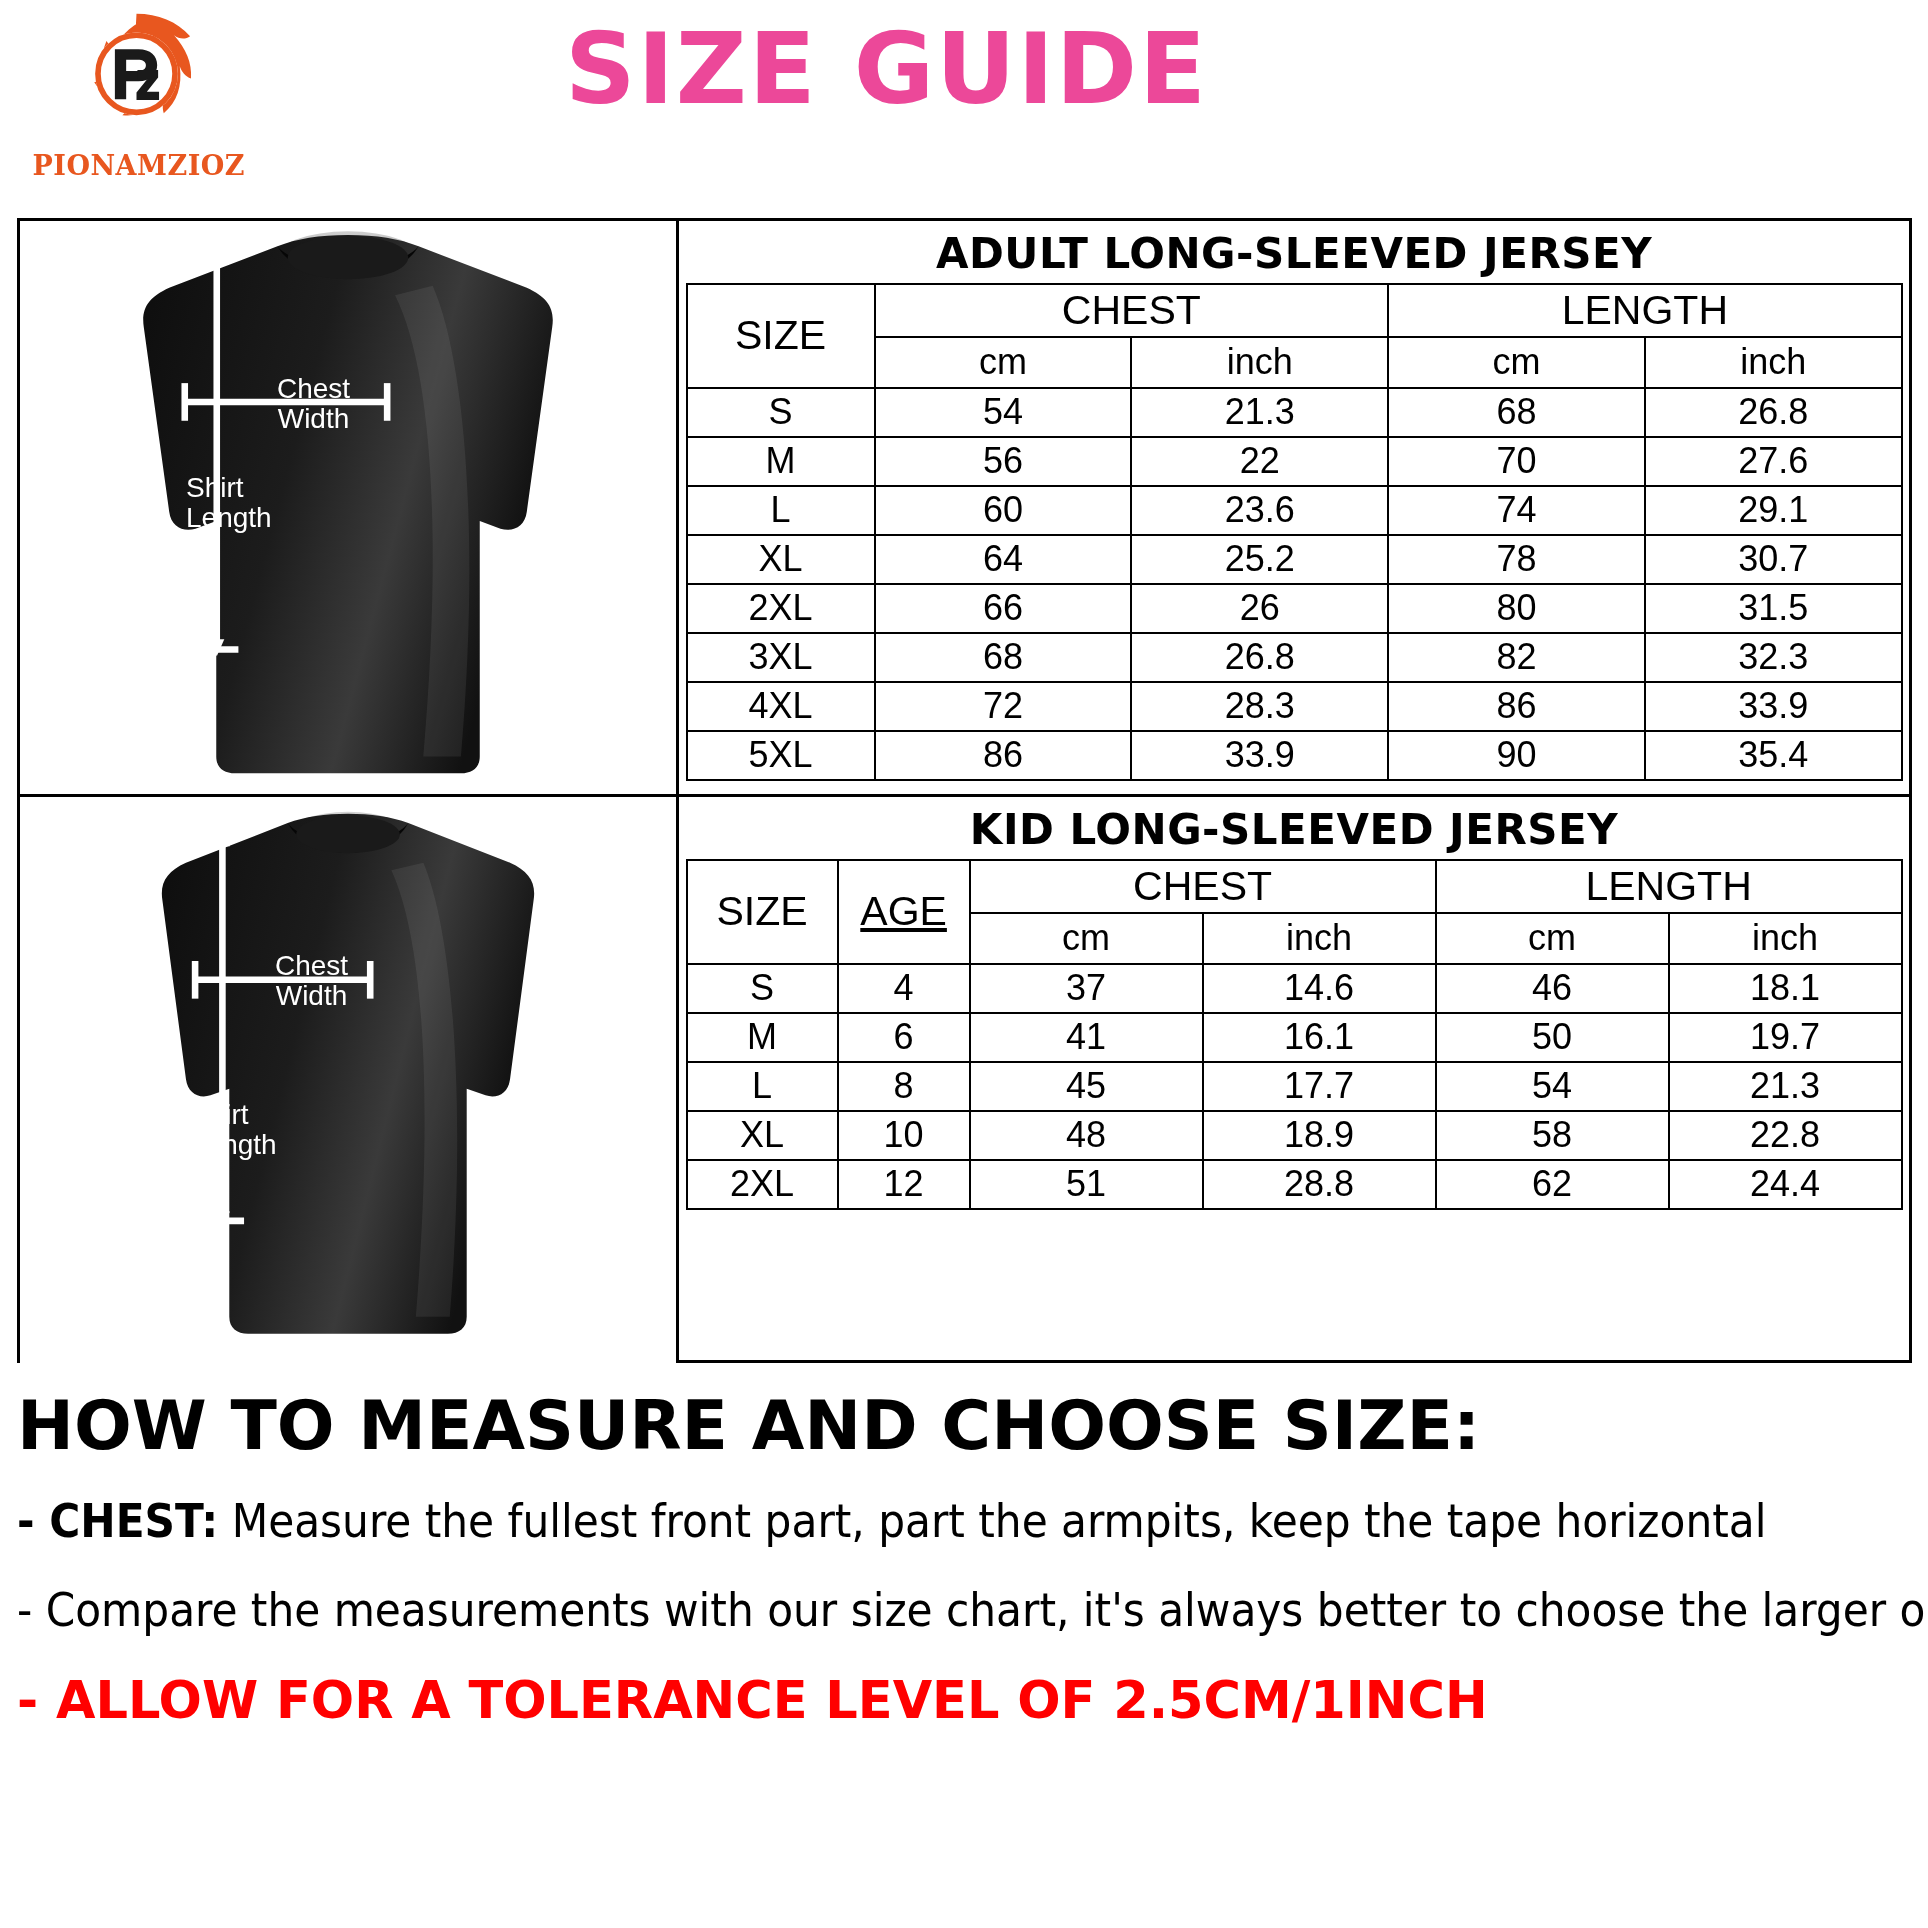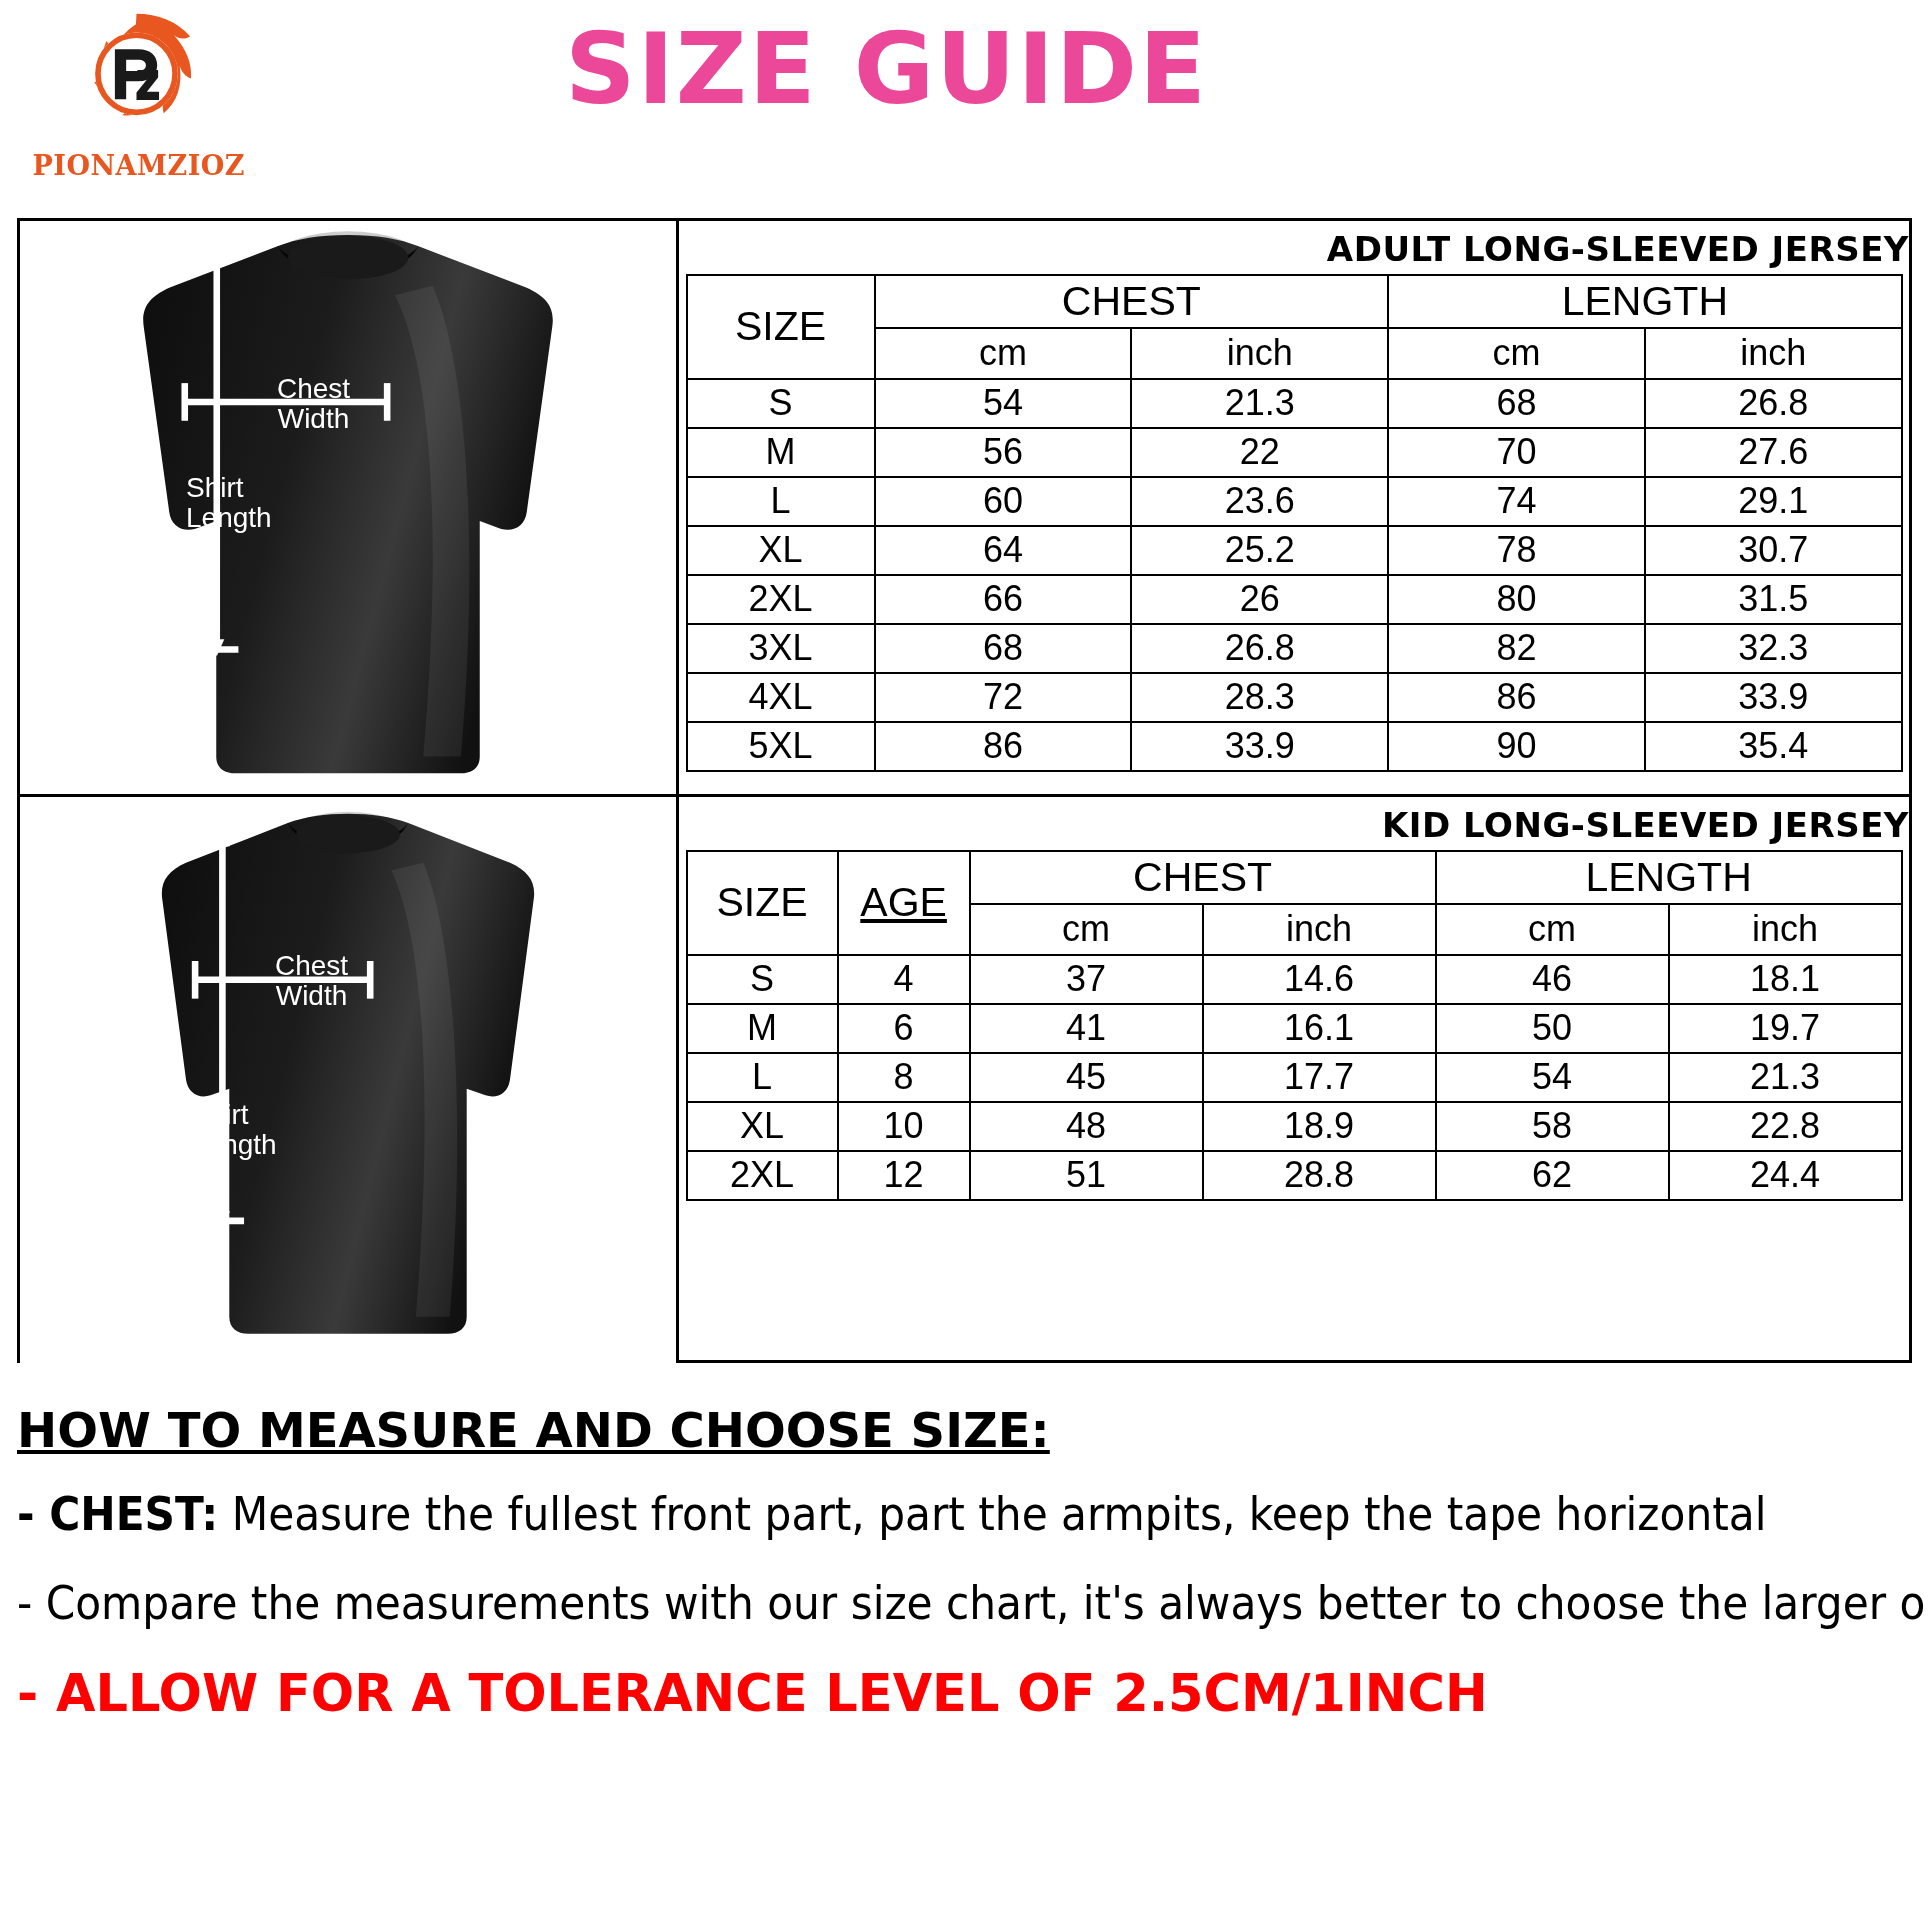--- a/index.html
+++ b/index.html
@@ -84,24 +84,24 @@
     background: #fff;
     overflow: hidden;
   }
   .tbl-cell {
     flex: 1;
     position: relative;
     padding: 0;
   }
 
   .tbl-title {
-    text-align: right;
+    text-align: center;
     font-family: "DejaVu Sans", sans-serif;
     font-weight: bold;
-    font-size: 34px;
+    font-size: 42px;
     letter-spacing: 0.5px;
     padding: 7.5px 0 5.6px 0;
   }
 
   table.size {
     border-collapse: collapse;
     width: calc(100% - 13px);
     margin: 0 6.6px;
     table-layout: fixed;
   }
@@ -146,24 +146,23 @@
   
   .howto {
     position: absolute;
     left: 17px;
     top: 1386px;
     width: 1883px;
   }
   .howto-title {
     font-family: "DejaVu Sans", sans-serif;
     font-weight: bold;
-    font-size: 48px;
+    font-size: 68px;
     letter-spacing: 0px;
-    margin: 16px 0 28px 0;
-    text-decoration: underline;
+    margin: 0 0 28px 0;
   }
   .howto-line {
     font-family: "DejaVu Sans Condensed", "DejaVu Sans", sans-serif;
     font-size: 47px;
     margin-bottom: 34px;
     white-space: nowrap;
   }
   .howto-line b {
     font-weight: bold;
   }

